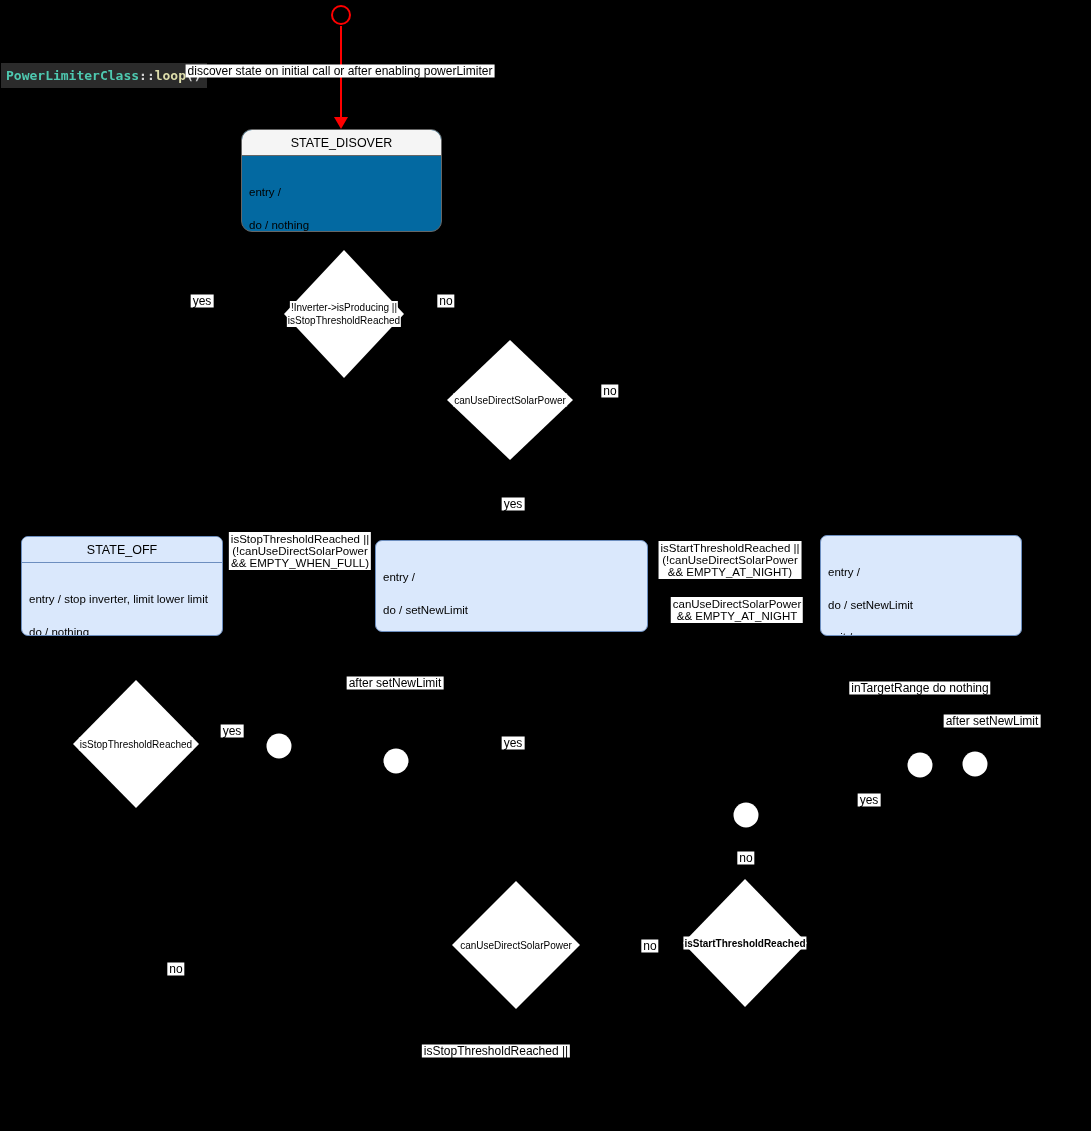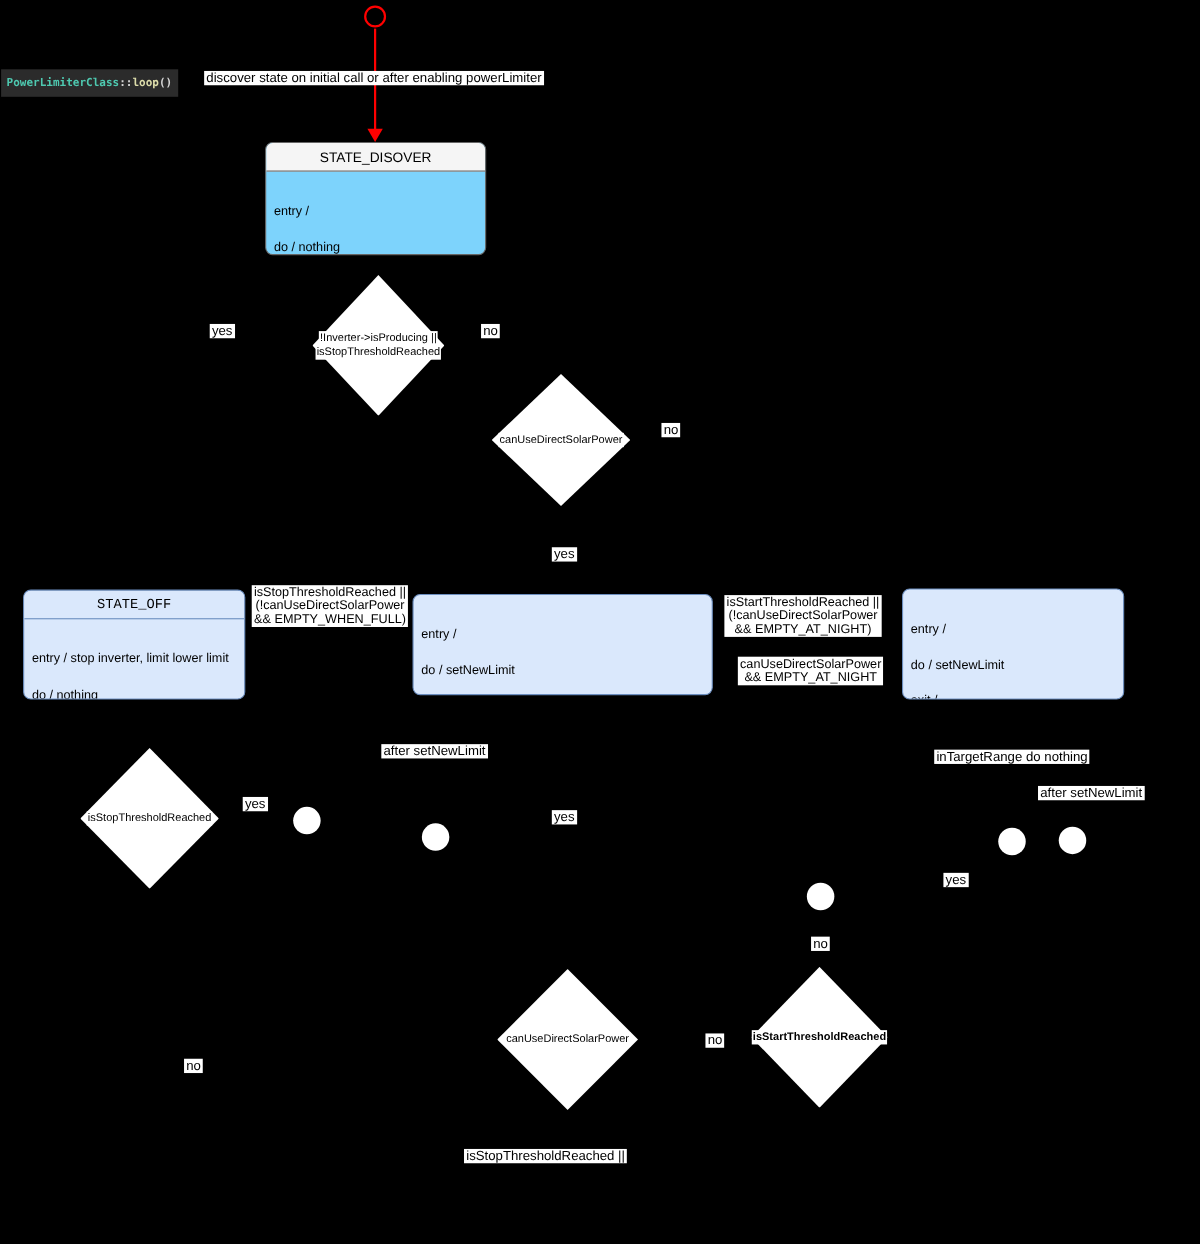--- a/index.html
+++ b/index.html
@@ -4,41 +4,41 @@
 <style>
   html,body{margin:0;padding:0;background:#000;}
   .canvas{
     position:relative;width:1091px;height:1131px;background:#000;overflow:hidden;
     font-family:"Liberation Sans",sans-serif;color:#000;
   }
   
   .code-label{
     position:absolute;left:1px;top:63px;height:25px;display:flex;align-items:center;
     background:#2b2b2b;padding:0 5px;z-index:4;
-    font-family:"DejaVu Sans Mono",monospace;font-size:10px;font-weight:bold;
+    font-family:"DejaVu Sans Mono",monospace;font-size:13px;font-weight:bold;
   }
   .code-class{color:#4ec9b0;}
   .code-plain{color:#d4d4d4;}
   .code-method{color:#dcdcaa;}
   
   .initial-node{position:absolute;left:331px;top:5px;width:16px;height:16px;
     border:2px solid #ff0000;border-radius:50%;background:transparent;z-index:2;}
   .red-line{position:absolute;left:340px;top:26px;width:2px;height:92px;background:#ff0000;z-index:1;}
   .red-arrowhead{position:absolute;left:334px;top:117px;width:0;height:0;z-index:1;
     border-left:7px solid transparent;border-right:7px solid transparent;border-top:12px solid #ff0000;}
   
   .state{position:absolute;border-radius:7px;overflow:hidden;z-index:3;border:1px solid;}
   .state-title{height:25px;display:flex;align-items:center;justify-content:center;
     font-size:12.5px;white-space:nowrap;}
   .state-body{padding:11px 7px 0 7px;font-size:11.5px;line-height:14.6px;}
   .state-body span{display:block;white-space:nowrap;margin-top:18px;}
-  .state.gray{border-color:#666666;background:#7dd3fc;}
+  .state.gray{border-color:#666666;background:#0369a1;border-radius:11px;}
   .state.gray .state-title{background:#f5f5f5;border-bottom:1px solid #666666;}
   .state.blue{border-color:#6c8ebf;background:#dae8fc;}
-  .state.blue .state-title{background:#dae8fc;border-bottom:1px solid #6c8ebf;font-family:Liberation Mono, monospace;}
+  .state.blue .state-title{background:#dae8fc;border-bottom:1px solid #6c8ebf;}
   
   .decision{position:absolute;z-index:2;}
   .decision-shape{position:absolute;left:0;top:0;right:0;bottom:0;background:#fff;
     -webkit-clip-path:polygon(50% 0,100% 50%,50% 100%,0 50%);
     clip-path:polygon(50% 0,100% 50%,50% 100%,0 50%);}
   .decision-label{position:absolute;left:50%;top:50%;transform:translate(-50%,-50%);
     display:flex;flex-direction:column;align-items:center;z-index:3;}
   .decision-label span{background:#fff;white-space:nowrap;font-size:10px;line-height:13px;padding:0 1px;}
   
   .junction{position:absolute;width:25px;height:25px;border-radius:50%;background:#fff;

